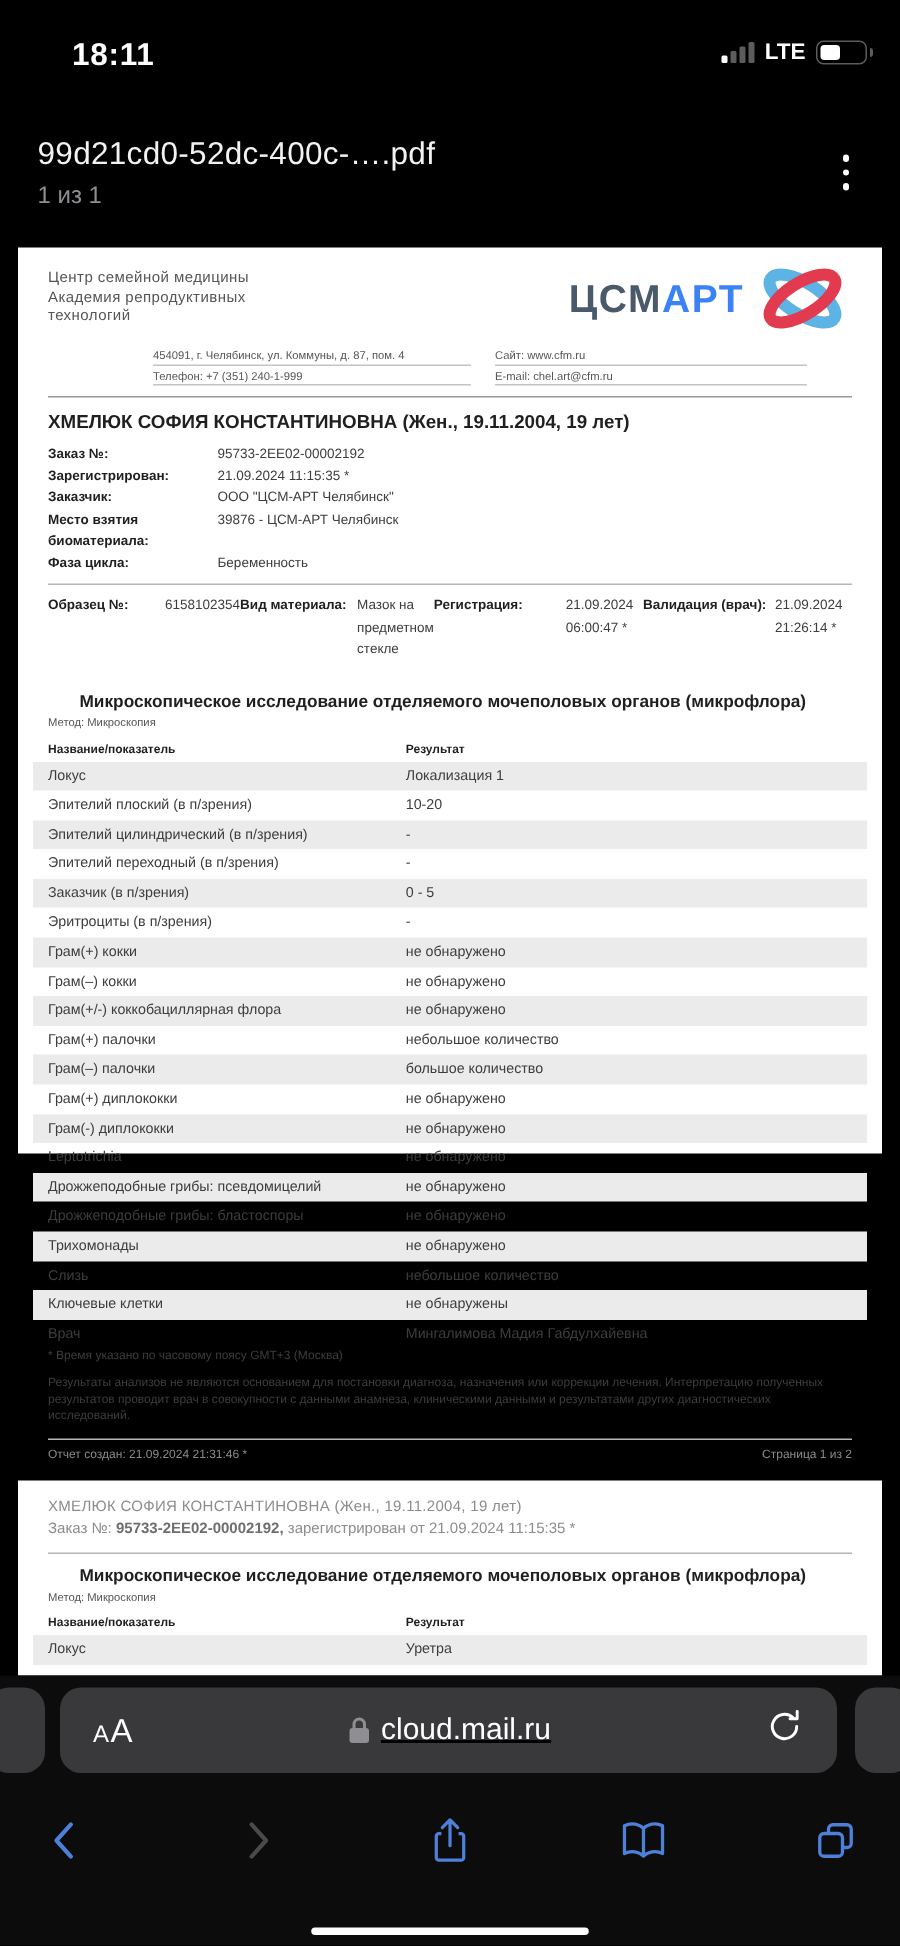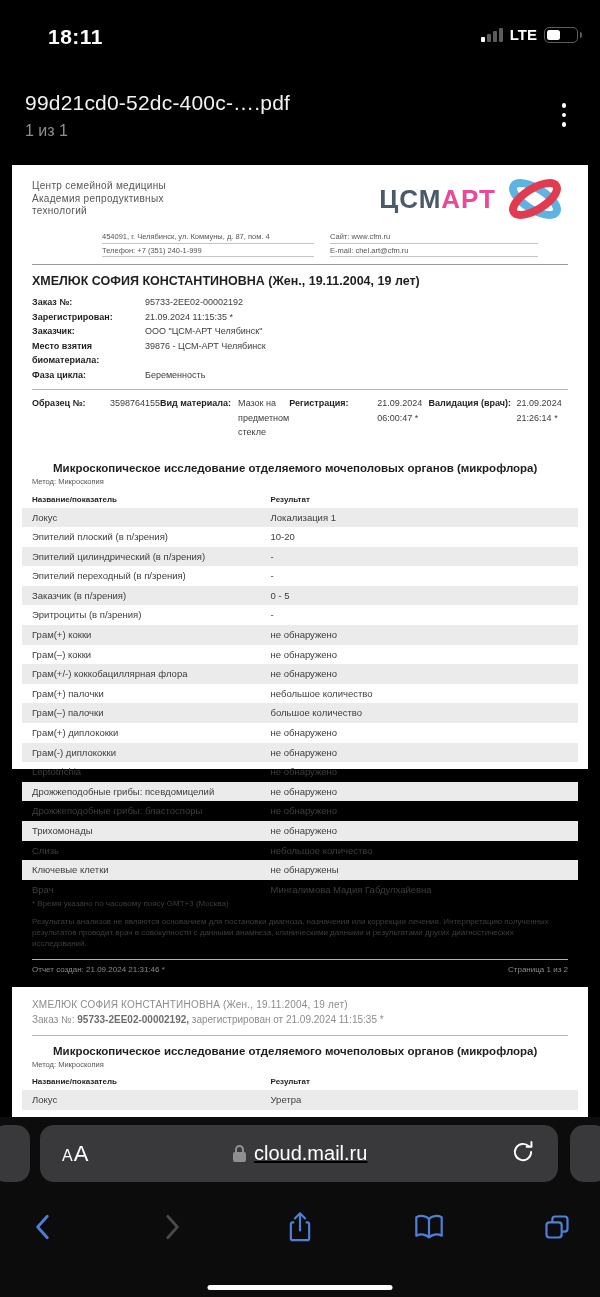--- a/index.html
+++ b/index.html
@@ -30,21 +30,21 @@
 
   
   .page { position:absolute; left:12px; right:12px; background:#fff; color:#3d3d3d; }
   .page1 { top:165px; height:604px; padding:12px 20px 14px; display:flex; flex-direction:column; }
   .page2 { top:987px; height:130px; padding:12px 20px; overflow:hidden; }
 
   .doc-head { display:flex; justify-content:space-between; align-items:flex-start; }
   .clinic-name { font-size:10px; line-height:12.5px; color:#565656; letter-spacing:.3px; white-space:pre-line; padding-top:3px; }
   .logo { display:flex; align-items:center; gap:8px; padding-right:2px; }
   .logo-text { font-size:26px; font-weight:bold; letter-spacing:1px; line-height:1; }
-  .logo-csm { color:#4a5a6b; } .logo-art { color:#ec4899;margin-top:45px; }
+  .logo-csm { color:#4a5a6b; } .logo-art { color:#3b82f6;margin-top:45px; }
 
   .contacts { display:flex; margin:9px 0 0 70px; gap:16px; }
   .contact-col { display:flex; flex-direction:column; }
   .contact-col.c1 { width:212px; } .contact-col.c2 { width:208px; }
   .contact-line { font-size:7.5px; color:#565656; padding:2px 0 1.5px; border-bottom:1px solid #c4c4c4; }
 
   .rule { border:0; border-top:1px solid #9a9a9a; margin-top:7px; }
   .rule2 { border:0; border-top:1px solid #b5b5b5; }
 
   .patient-title { margin-top:9px; font-size:12.5px; font-weight:bold; color:#1f1f1f; }
@@ -182,21 +182,21 @@
     </div>
     </div>
 
   <hr class="rule rule2">
 
   <div class="sample">
     <div class="grp g1">
 
     <div class="kv-row">
         <span class="k">Образец №:</span>
-        <span class="v">3598764155</span>
+        <span class="v">6158102354</span>
       </div>
         <div class="kv-row">
         <span class="k">Вид материала:</span>
         <span class="v">Мазок на предметном стекле</span>
       </div>
       </div>
     <div class="grp g2">
 
     <div class="kv-row">
         <span class="k">Регистрация:</span>

